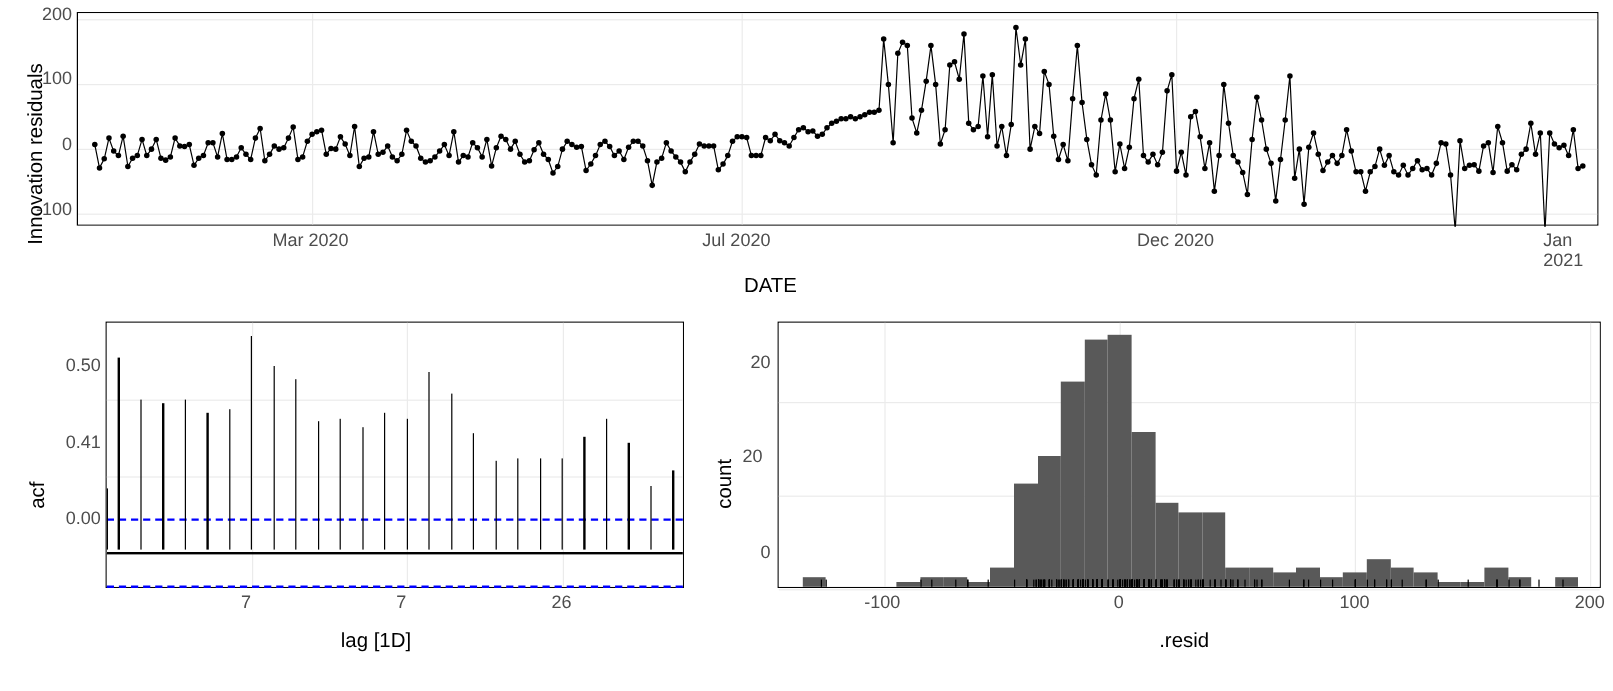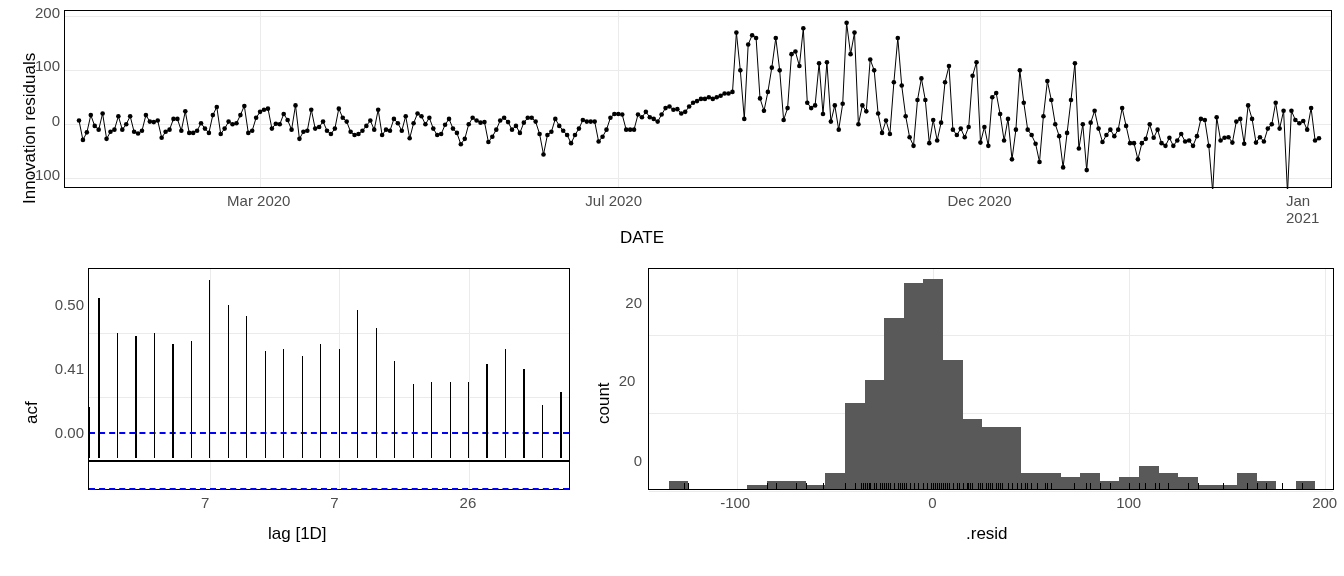--- a/index.html
+++ b/index.html
@@ -425,21 +425,21 @@
     <div class="tick-label" style="right:1280px; text-align:right; top:162px; width:48px;">-100</div>
 
     <div class="tick-label" id="xt-apr" style="top: 188px; left: 223.079px;">Mar 2020</div>
     <div class="tick-label" id="xt-jul" style="top: 188px; left: 581.302px;">Jul 2020</div>
     <div class="tick-label" id="xt-oct" style="top: 188px; left: 943.46px;">Dec 2020</div>
     <div class="tick-label" id="xt-jan" style="top: 188px; left: 1282px;">Jan 2021</div>
   </div>
 
   <div class="panel">
     <div class="axis-label y-label" style="left:18px; top:170px;">acf</div>
-    <div class="axis-label" style="left:264px; top:270px;">lag [1D]</div>
+    <div class="axis-label" style="left:280px; top:270px;">lag [1D]</div>
     <div class="plot-area" id="acf-plot" style="left:84px; top:14px; width:482px; height:222px;">
       <div class="grid-bg" id="acf-grid">
           <div class="gridline-h" style="top: 191.379px;"></div>
           <div class="gridline-h" style="top: 127.586px;"></div>
           <div class="gridline-h" style="top: 63.7931px;"></div>
           <div class="gridline-v" style="left: 120.88px;"></div>
           <div class="gridline-v" style="left: 250.24px;"></div>
           <div class="gridline-v" style="left: 379.6px;"></div>
         </div>
       <div class="acf-ci" id="acf-ci-up" style="top: 163.31px;"></div>

